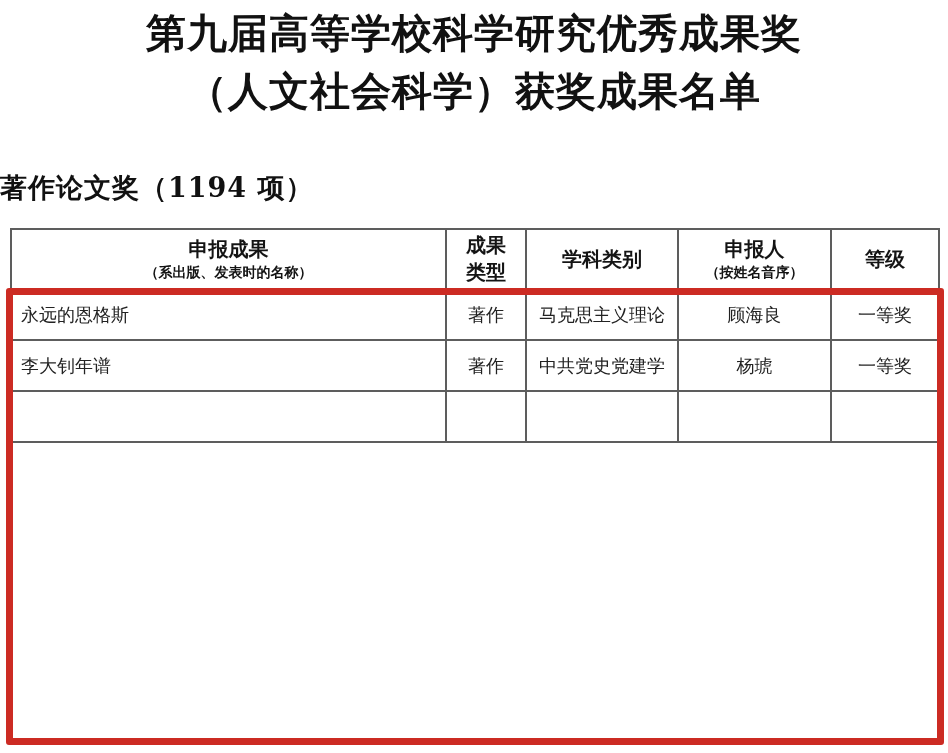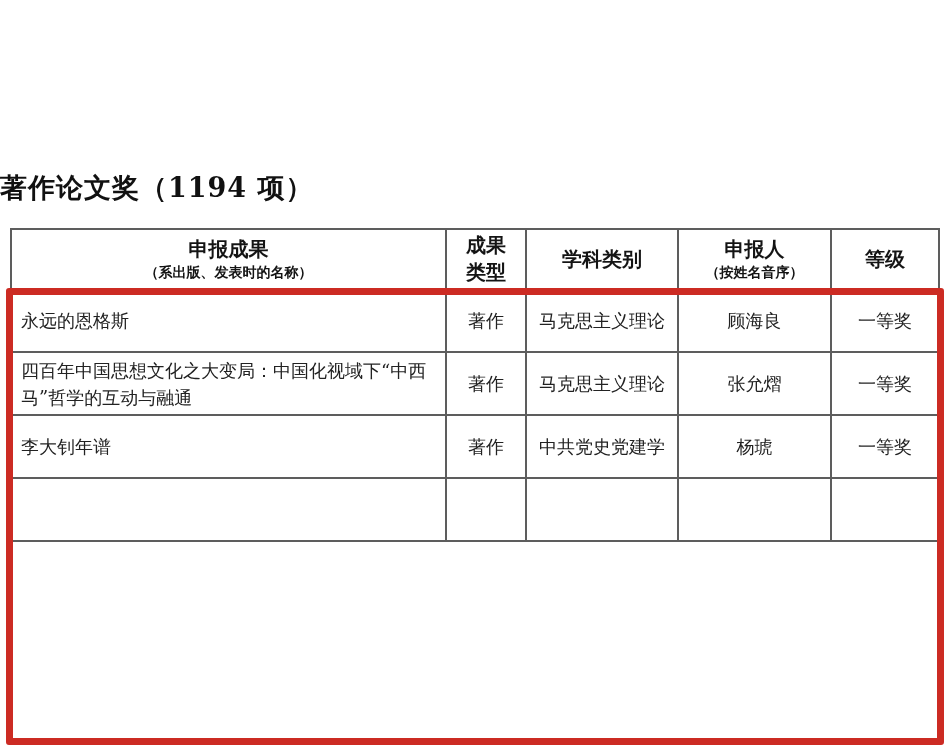--- a/index.html
+++ b/index.html
@@ -58,21 +58,21 @@
   .awards-table col.c5 { width: 108px; }
   .awards-table th, .awards-table td {
     border: 2px solid #5d5d5d;
     padding: 2px 8px;
     text-align: center;
     vertical-align: middle;
     font-weight: normal;
     overflow: hidden;
   }
   .awards-table thead tr { height: 60px; }
-  .awards-table tbody tr { height: 63px; }
+  .awards-table tbody tr { height: 51px; }
   .awards-table th {
     font-weight: bold;
     color: #141414;
     line-height: 1.35;
   }
   .awards-table th .h-main { display: block; font-size: 20px; }
   .awards-table th .h-sub  { display: block; font-size: 14px; font-weight: bold; }
   .awards-table td.cell-title {
     text-align: left;
     padding-left: 9px;
@@ -90,20 +90,24 @@
     box-sizing: border-box;
     pointer-events: none;
     background: transparent;
   }
 </style>
 </head>
 <body>
 
 <div class="page">
 
+  <h1 class="doc-title">
+    <span class="t-line">第九届高等学校科学研究优秀成果奖</span>
+    <span class="t-line">（人文社会科学）获奖成果名单</span>
+  </h1>
 
   <h2 class="section-title">著作论文奖（1194 项）</h2>
 
   <table class="awards-table">
     <colgroup>
       <col class="c1">
         <col class="c2">
         <col class="c3">
         <col class="c4">
         <col class="c5">
@@ -132,27 +136,20 @@
     </thead>
     <tbody>
       <tr>
         <td class="cell-title">永远的恩格斯</td>
         <td>著作</td>
         <td>马克思主义理论</td>
         <td>顾海良</td>
         <td>一等奖</td>
       </tr>
       <tr>
-        <td class="cell-title">四百年中国思想文化之大变局：中国化视域下“中西马”哲学的互动与融通</td>
-        <td>著作</td>
-        <td>马克思主义理论</td>
-        <td>张允熠</td>
-        <td>一等奖</td>
-      </tr>
-      <tr>
         <td class="cell-title">李大钊年谱</td>
         <td>著作</td>
         <td>中共党史党建学</td>
         <td>杨琥</td>
         <td>一等奖</td>
       </tr>
       <tr>
         <td class="cell-title"></td>
         <td></td>
         <td></td>

